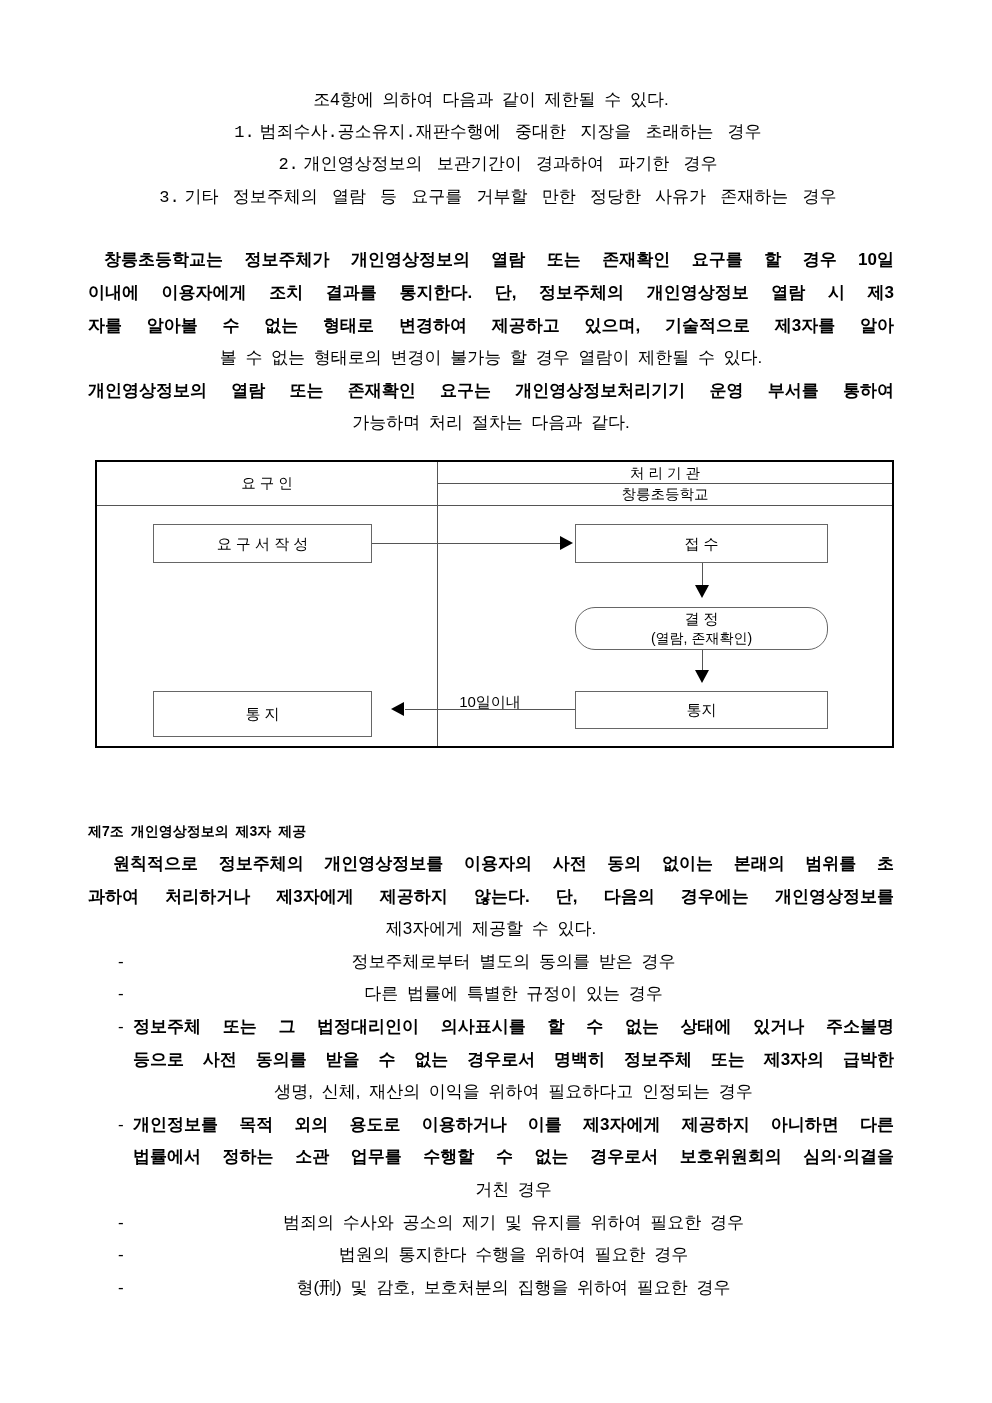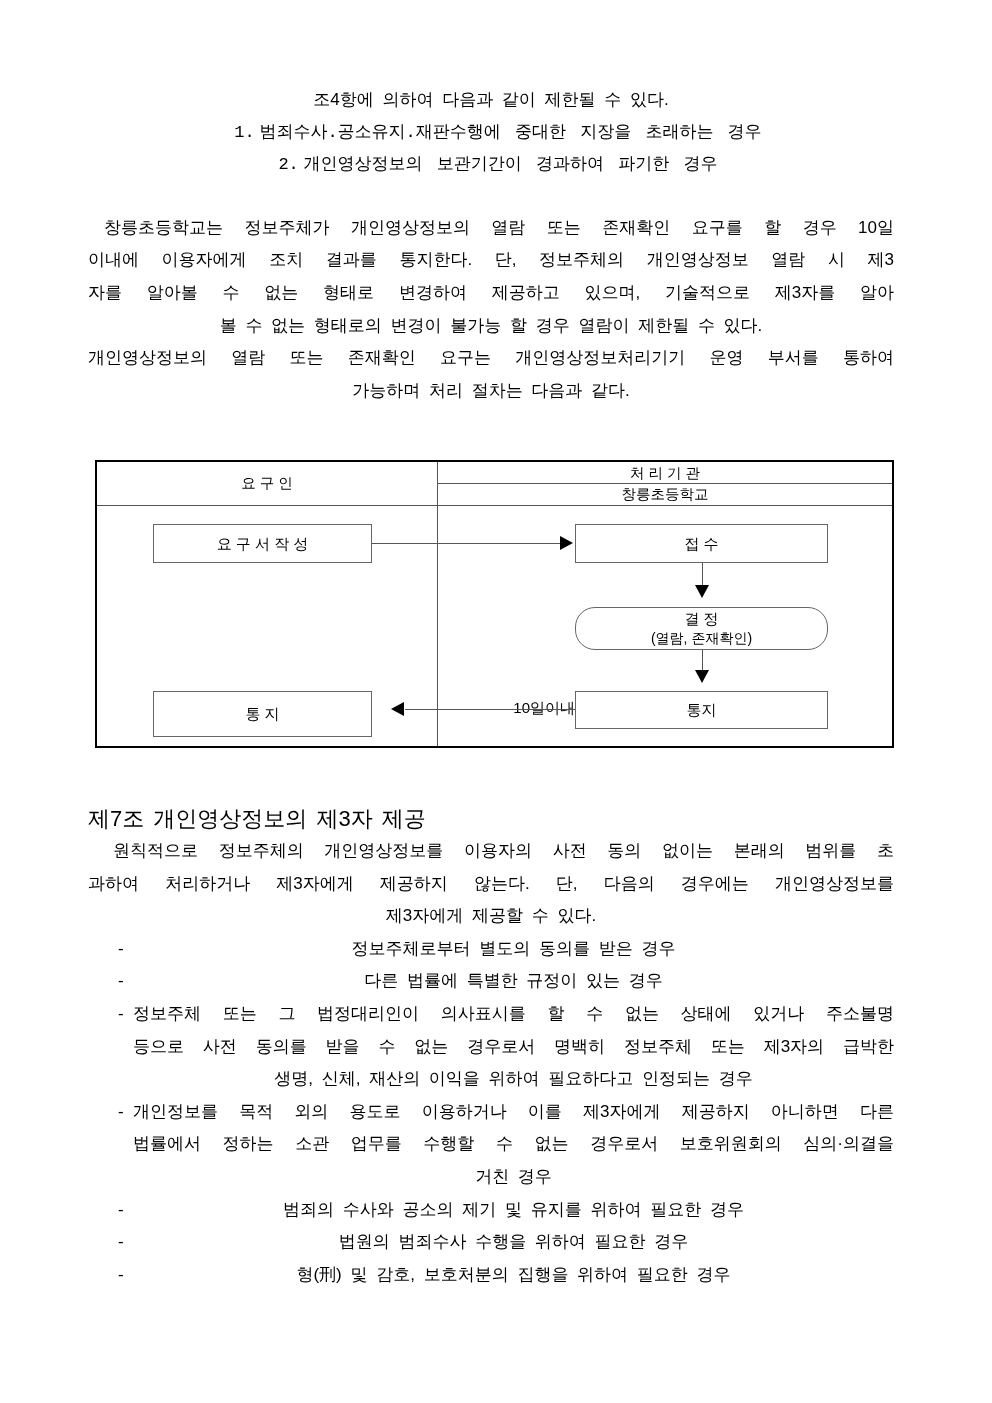--- a/index.html
+++ b/index.html
@@ -9,27 +9,27 @@
     background:#ffffff;color:#000000;
     font-family:"Liberation Sans","DejaVu Sans",sans-serif;
     overflow:hidden;
   }
   .content{position:absolute;left:88px;top:84px;width:806px;}
   .line{
     font-size:17px;line-height:32.6px;height:32.6px;
     word-spacing:4px;white-space:nowrap;overflow:hidden;
     text-align:center;
   }
-  .j{text-align:justify;text-align-last:justify;}
+  .j{text-align:justify;text-align-last:justify;font-weight:bold;}
   .ind1{padding-left:16px;}
   .ind2{padding-left:25px;}
   .spacer30{height:30px;}
   .heading{
-    font-size:22px;font-weight:normal;line-height:33px;height:33px;
-    word-spacing:3px;white-space:nowrap;margin-top:27px;
+    font-size:14px;font-weight:bold;line-height:33px;height:33px;
+    word-spacing:3px;white-space:nowrap;margin-top:40px;
   }
   .num-item .num{display:inline-block;width:30px;}
   .num-item{padding-left:9px;font-family:Liberation Mono, monospace;}
   .dash-item{position:relative;padding-left:45px;}
   .dash-item .dash{
     position:absolute;left:30px;top:0;width:15px;
     font-size:17px;line-height:32.6px;
   }
   
   .diagram{
@@ -70,20 +70,23 @@
 
   <div class="content">
 
     <div class="line">조4항에 의하여 다음과 같이 제한될 수 있다.</div>
 
     <div class="line num-item">
       <span class="num">1.</span><span>범죄수사.공소유지.재판수행에 중대한 지장을 초래하는 경우</span>
     </div>
     <div class="line num-item">
       <span class="num">2.</span><span>개인영상정보의 보관기간이 경과하여 파기한 경우</span>
+    </div>
+    <div class="line num-item">
+      <span class="num">3.</span><span>기타 정보주체의 열람 등 요구를 거부할 만한 정당한 사유가 존재하는 경우</span>
     </div>
 
     <div class="spacer30"></div>
 
     <div>
       <div class="line j ind1">창릉초등학교는 정보주체가 개인영상정보의 열람 또는 존재확인 요구를 할 경우 10일</div>
       <div class="line j">이내에 이용자에게 조치 결과를 통지한다. 단, 정보주체의 개인영상정보 열람 시 제3</div>
       <div class="line j">자를 알아볼 수 없는 형태로 변경하여 제공하고 있으며, 기술적으로 제3자를 알아</div>
       <div class="line">볼 수 없는 형태로의 변경이 불가능 할 경우 열람이 제한될 수 있다.</div>
     </div>
@@ -127,21 +130,21 @@
 
     <div class="abs arrow-line" style="left:275px;top:81px;width:188px;height:1px;"></div>
     <div class="abs tri tri-right" style="left:463px;top:74px;"></div>
 
     <div class="abs arrow-line" style="left:605px;top:101px;width:1px;height:22px;"></div>
     <div class="abs tri tri-down" style="left:598px;top:123px;"></div>
 
     <div class="abs arrow-line" style="left:605px;top:188px;width:1px;height:20px;"></div>
     <div class="abs tri tri-down" style="left:598px;top:208px;"></div>
 
-    <div class="abs arrow-label" style="left:308px;top:236px;width:170px;text-align:right;">10일이내</div>
+    <div class="abs arrow-label" style="left:308px;top:230px;width:170px;">10일이내</div>
     <div class="abs arrow-line" style="left:308px;top:247px;width:170px;height:1px;"></div>
     <div class="abs tri tri-left" style="left:294px;top:240px;"></div>
   </div>
 
   <div class="content" style="top:775px;height:628px;">
 
     <div class="heading">제7조 개인영상정보의 제3자 제공</div>
 
     <div>
       <div class="line j ind2">원칙적으로 정보주체의 개인영상정보를 이용자의 사전 동의 없이는 본래의 범위를 초</div>
@@ -173,21 +176,21 @@
       <div class="line">거친 경우</div>
     </div>
 
     <div class="dash-item">
       <span class="dash">-</span>
       <div class="line">범죄의 수사와 공소의 제기 및 유지를 위하여 필요한 경우</div>
     </div>
 
     <div class="dash-item">
       <span class="dash">-</span>
-      <div class="line">법원의 범죄수사 수행을 위하여 필요한 경우</div>
+      <div class="line">법원의 통지한다 수행을 위하여 필요한 경우</div>
     </div>
 
     <div class="dash-item">
       <span class="dash">-</span>
       <div class="line">형(刑) 및 감호, 보호처분의 집행을 위하여 필요한 경우</div>
     </div>
 
   </div>
 </div>
 

